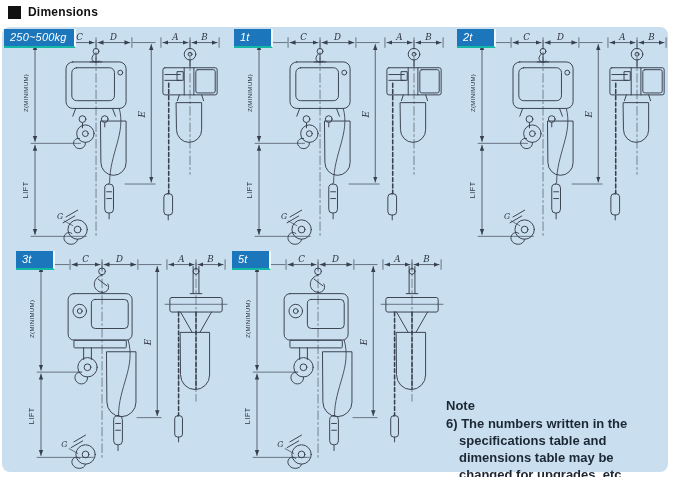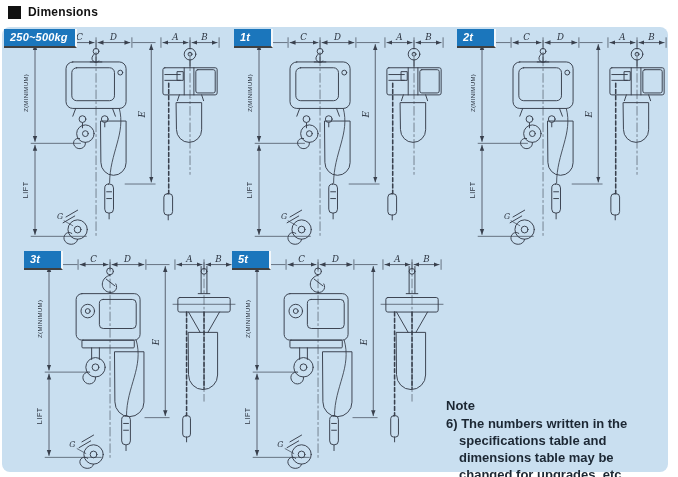--- a/index.html
+++ b/index.html
@@ -10,22 +10,22 @@
   .hdr .sq{width:13px;height:13px;background:#111;display:inline-block;}
   .hdr h1{font-size:12px;font-weight:bold;color:#111;margin:0;letter-spacing:.2px;}
 
   
   .panel{position:absolute;left:2px;top:27px;width:666px;height:445px;background:var(--panel-bg,#c9dff0);border-radius:8px;}
 
   .sec{position:absolute;}
   .sec svg{position:absolute;left:0;top:0;}
 
   .tag{position:absolute;z-index:3;background:var(--label-bg,#1b76bc);color:var(--label-fg,#fff);
-       font-size:11px;font-weight:bold;font-style:italic;line-height:15px;padding:1px 7px 1px 6px;
-       border-right:2px solid #f2f7fb;border-bottom:2px solid #404040;white-space:nowrap;letter-spacing:.2px;}
+       font-size:11px;font-weight:normal;font-style:italic;line-height:15px;padding:1px 7px 1px 6px;
+       border-right:2px solid #f2f7fb;border-bottom:2px solid #14b8a6;white-space:nowrap;letter-spacing:.2px;}
   .tag.small{min-width:24px;text-align:left;}
 
   
   svg{overflow:visible;}
   .art-stroke{stroke:#39404d;fill:none;stroke-width:1;stroke-linecap:round;stroke-linejoin:round;}
   .dim{stroke:#39404d;stroke-width:.8;marker-start:url(#ar);marker-end:url(#ar);}
   .tick{stroke:#39404d;stroke-width:.7;}
   .cl{stroke:#39404d;stroke-width:.6;stroke-dasharray:9 3 2 3;}
   .chain{stroke:#39404d;stroke-width:1.6;stroke-dasharray:4 2.5;fill:none;}
   text{fill:#2c3440;stroke:none;}
@@ -213,21 +213,21 @@
       <text class="dl" x="113" y="11">D</text>
       <text class="dl" x="177" y="11">A</text>
       <text class="dl" x="207" y="11">B</text>
       <text class="dl" transform="rotate(-90 146 88)" x="146" y="88">E</text>
       <text class="dz" transform="rotate(-90 25 66)" x="25" y="66">Z(MINIMUM)</text>
       <text class="dlift" transform="rotate(-90 25 166)" x="25" y="166">LIFT</text>
       <text class="dg" x="58" y="196">G</text>
     </svg>
   </div>
 
-  <div class="sec" style="left:16px;top:224px;width:218px;height:220px">
+  <div class="sec" style="left:8px;top:224px;width:218px;height:220px">
     <div class="tag small" style="left:6px">3t</div>
     <svg width="218" height="218" viewBox="0 0 225 225">
       <use href="#artB"></use>
       <text class="dl" x="78" y="11">C</text>
       <text class="dl" x="113" y="11">D</text>
       <text class="dl" x="177" y="11">A</text>
       <text class="dl" x="207" y="11">B</text>
       <text class="dl" transform="rotate(-90 146 94)" x="146" y="94">E</text>
       <text class="dz" transform="rotate(-90 25 70)" x="25" y="70">Z(MINIMUM)</text>
       <text class="dlift" transform="rotate(-90 25 170)" x="25" y="170">LIFT</text>

